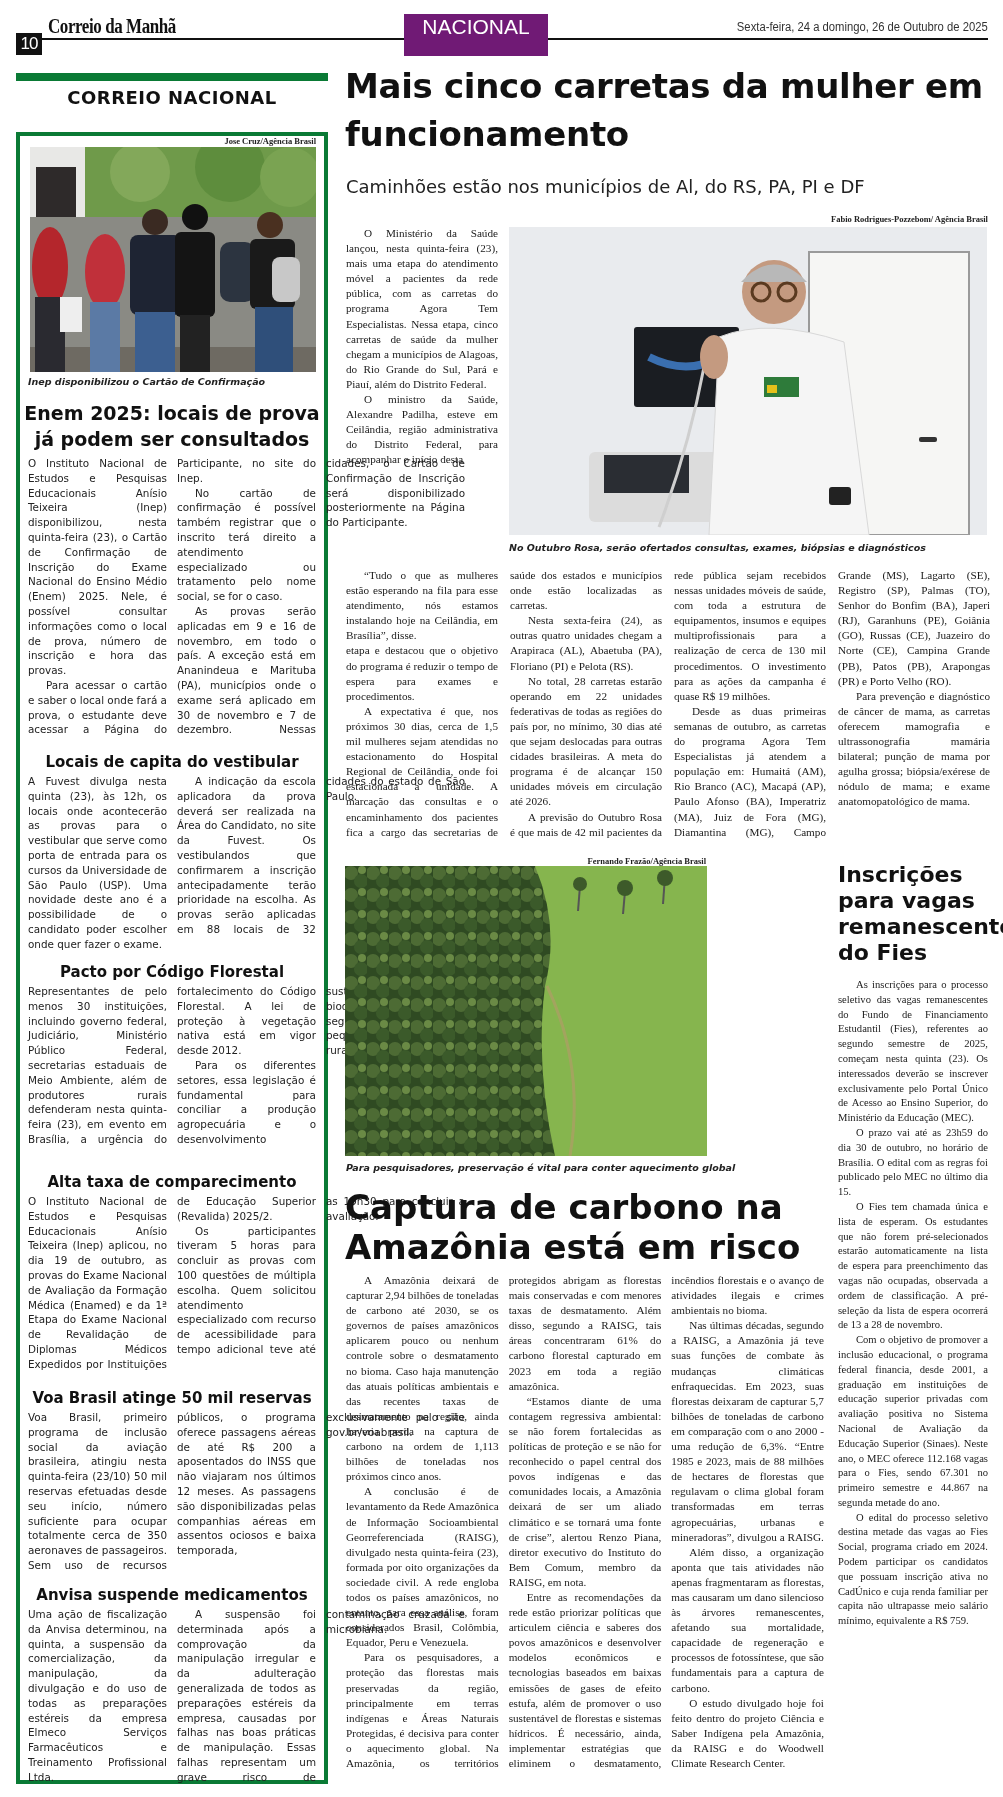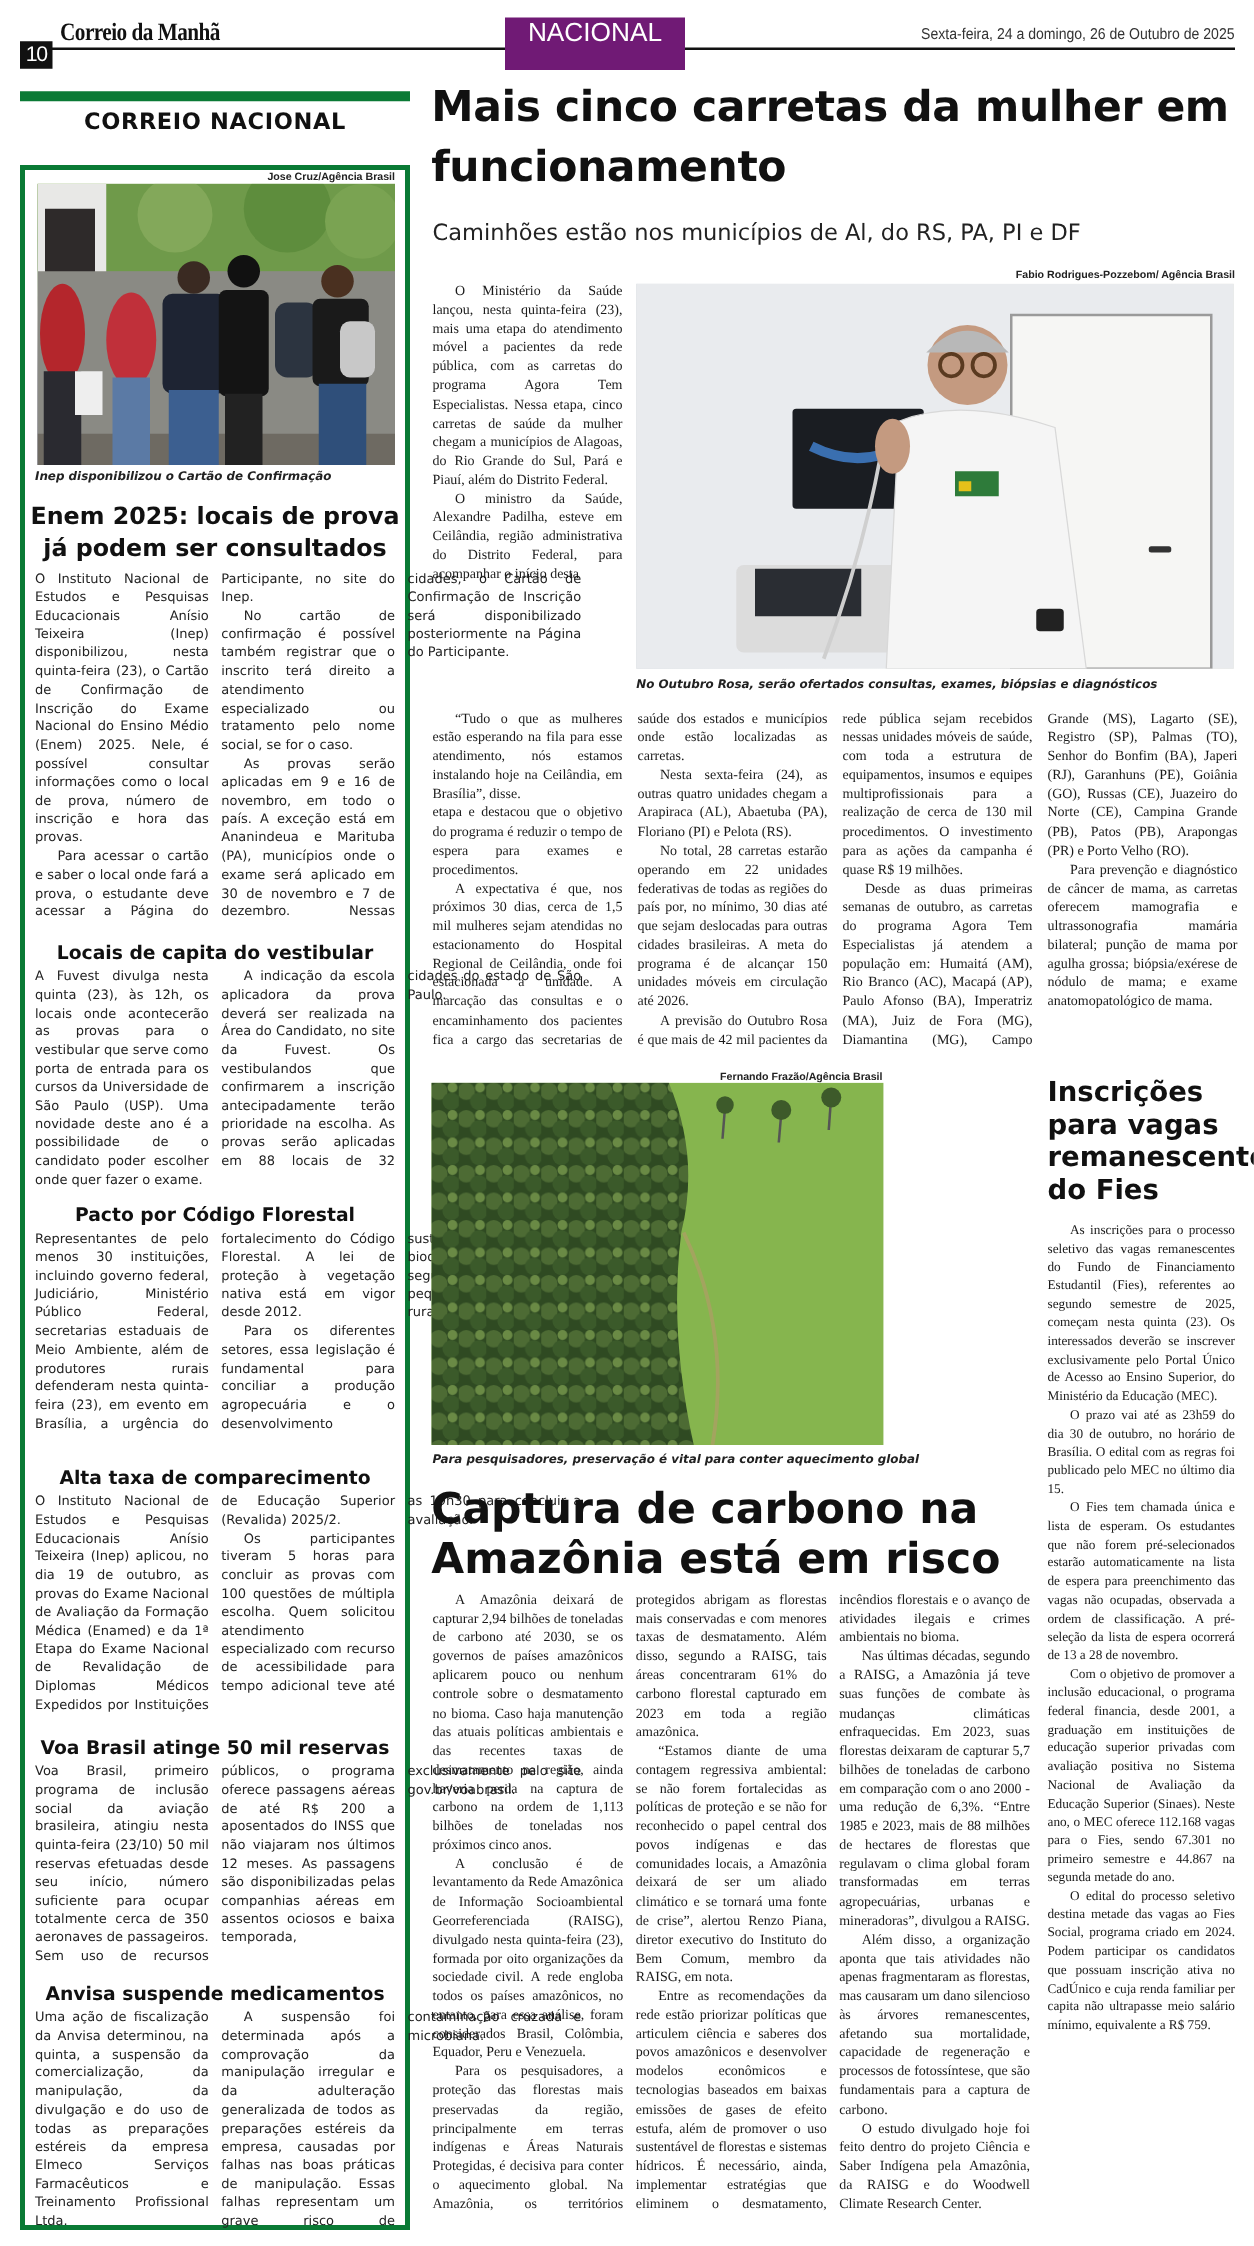--- a/index.html
+++ b/index.html
@@ -10,21 +10,21 @@
   .masthead { position: absolute; left: 16px; top: 14px; width: 972px; height: 26px; border-bottom: 2px solid #111; }
   .page-num { position: absolute; left: 0; top: 2px; width: 26px; height: 22px; background: #111; color: #fff; font-family: "Liberation Sans", sans-serif; font-size: 17px; line-height: 22px; text-align: center; letter-spacing: -1px; margin-top: 17px; }
   .paper-name { position: absolute; left: 32px; top: 1px; font-family: "Liberation Serif", serif; font-size: 20px; font-weight: bold; letter-spacing: -0.5px; transform: scaleX(0.85); transform-origin: left; }
   .section-tag { position: absolute; left: 388px; top: 0; width: 144px; height: 42px; background: #701a75; color: #fff; font-family: "Liberation Sans", sans-serif; font-size: 21px; line-height: 25px; text-align: center; }
   .issue-date { position: absolute; right: 0; top: 6px; font-family: "Liberation Sans", sans-serif; font-size: 12.5px; color: #333; transform: scaleX(0.9); transform-origin: right; }
 
   
   .left-bar { position: absolute; left: 16px; top: 73px; width: 312px; height: 8px; background: #0a7a35; }
   .left-title { position: absolute; left: 16px; top: 87px; width: 312px; text-align: center; font-family: "DejaVu Sans", sans-serif; font-weight: bold; font-size: 18px; letter-spacing: 0.5px; }
   .left-box { position: absolute; left: 16px; top: 132px; width: 312px; height: 1652px; border: 4px solid #0a7a35; }
-  .credit { font-family: Liberation Sans, sans-serif; font-size: 8.5px; font-weight: bold; color: #222; text-align: right; }
+  .credit { font-family: Liberation Serif, serif; font-size: 8.5px; font-weight: bold; color: #222; text-align: right; }
   .caption { font-family: "DejaVu Sans", sans-serif; font-size: 9.5px; font-weight: bold; font-style: italic; color: #222; }
 
   .lb-credit { position: absolute; left: 28px; top: 136px; width: 288px; }
   .photo-crowd { position: absolute; left: 30px; top: 147px; width: 286px; height: 225px; overflow: hidden; background: linear-gradient(180deg, #8fae6b 0%, #5f8c43 20%, #9a9a8f 45%, #5a5a60 70%, #3b3b44 100%); }
   .lb-caption { position: absolute; left: 28px; top: 376px; width: 288px; }
   .lb-headline { position: absolute; left: 24px; top: 400px; width: 296px; text-align: center; font-family: "DejaVu Sans", sans-serif; font-size: 19px; font-weight: bold; line-height: 26px; }
 
   .brief { position: absolute; left: 28px; width: 288px; }
   .brief h3 { font-family: "DejaVu Sans", sans-serif; font-weight: bold; font-size: 15px; text-align: center; line-height: 20px; margin-bottom: 2px; white-space: nowrap; }
   .brief .cols { column-count: 2; column-gap: 10px; font-family: "DejaVu Sans", sans-serif; font-size: 10.4px; line-height: 14.8px; text-align: justify; color: #222; hyphens: auto; }

